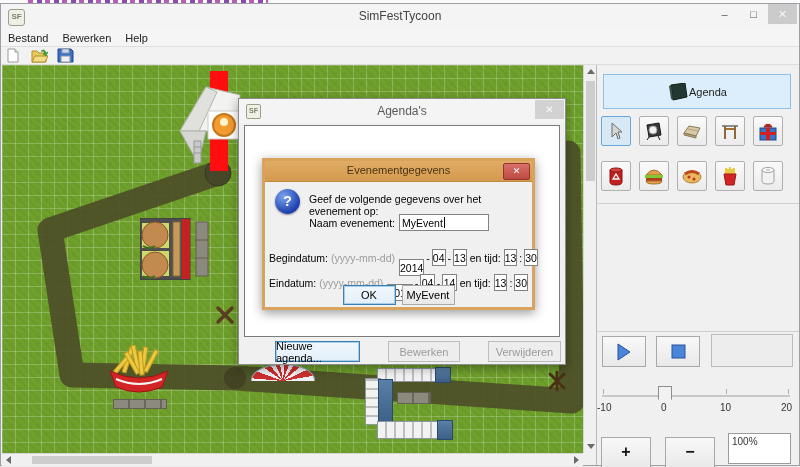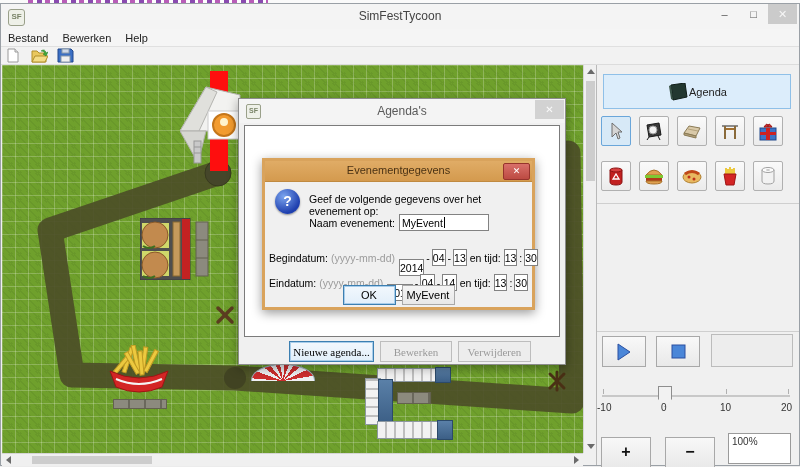--- a/index.html
+++ b/index.html
@@ -77,21 +77,21 @@
   
   .agenda-dialog{position:absolute;left:237px;top:94px;width:326px;height:265px;background:#f0f0f0;border:1px solid #8c8c8c;
     box-shadow:0 3px 10px rgba(0,0,0,.35);}
   .ad-titlebar{position:relative;height:24px;background:#f4f4f4;}
   .ad-title{position:absolute;left:0;right:0;top:5px;text-align:center;font-size:12px;color:#5a5a5a;}
   .ad-logo{position:absolute;left:7px;top:5px;width:13px;height:13px;border:1px solid #9aa08a;border-radius:2px;
     color:#7a8468;font-size:7px;font-weight:bold;text-align:center;line-height:12px;background:#eef0e8;}
   .ad-close{position:absolute;right:1px;top:1px;width:29px;height:19px;background:#d2d2d2;color:#fafafa;
     text-align:center;line-height:19px;font-size:10px;}
   .ad-list{position:absolute;left:5px;top:26px;width:314px;height:210px;background:#fff;border:1px solid #7b7b7b;}
-  .ad-buttons{position:absolute;left:50px;top:242px;display:flex;gap:6px;font-family:Liberation Serif, serif;}
+  .ad-buttons{position:absolute;left:36px;top:242px;display:flex;gap:28px;}
   .btn{height:21px;background:linear-gradient(#f4f4f4,#e8e8e8);border:1px solid #a8a8a8;font-size:11px;color:#000;
     display:inline-flex;align-items:center;justify-content:center;box-sizing:border-box;}
   .btn.focus{border:1px solid #3c7fb1;background:linear-gradient(#f2f8fd,#e2effa);box-shadow:0 0 0 1px #a8cdea inset;}
   .btn.disabled{color:#9a9a9a;background:#ededed;border-color:#bdbdbd;}
   
   .event-dialog{position:absolute;left:261px;top:154px;width:273px;height:152px;box-sizing:border-box;
     border:3px solid #d9a35c;background:#f0f0f0;box-shadow:0 3px 10px rgba(0,0,0,.4);}
   .ev-titlebar{position:relative;height:20px;background:linear-gradient(#e0ac66,#d49a4e);border-bottom:1px solid #c08a40;}
   .ev-title{position:absolute;left:0;right:0;top:3px;text-align:center;font-size:11px;color:#4a3214;}
   .ev-close{position:absolute;right:2px;top:2px;width:25px;height:15px;background:linear-gradient(#d9706a,#bc4a42);

